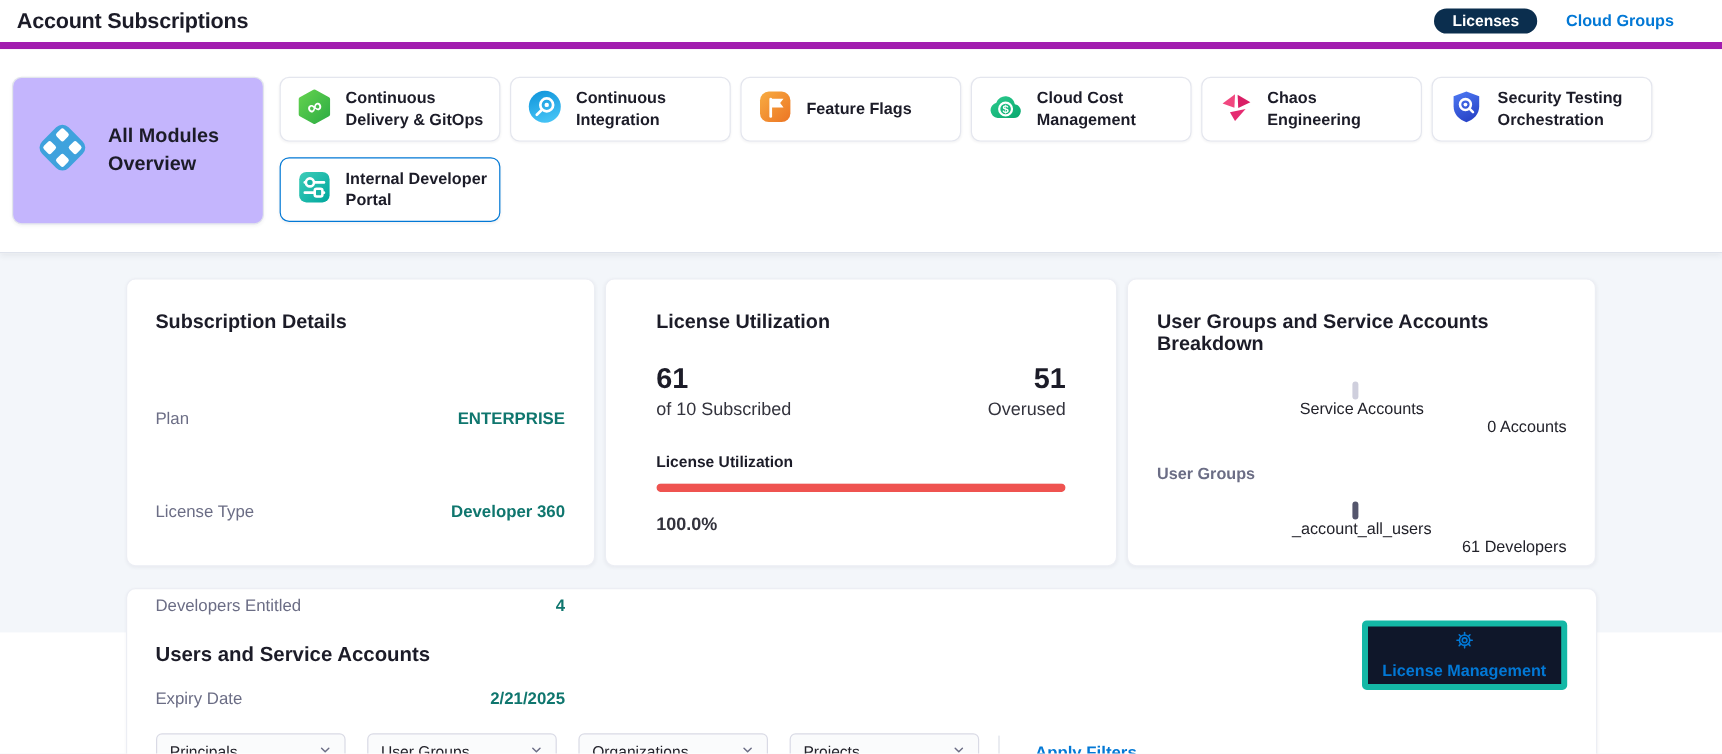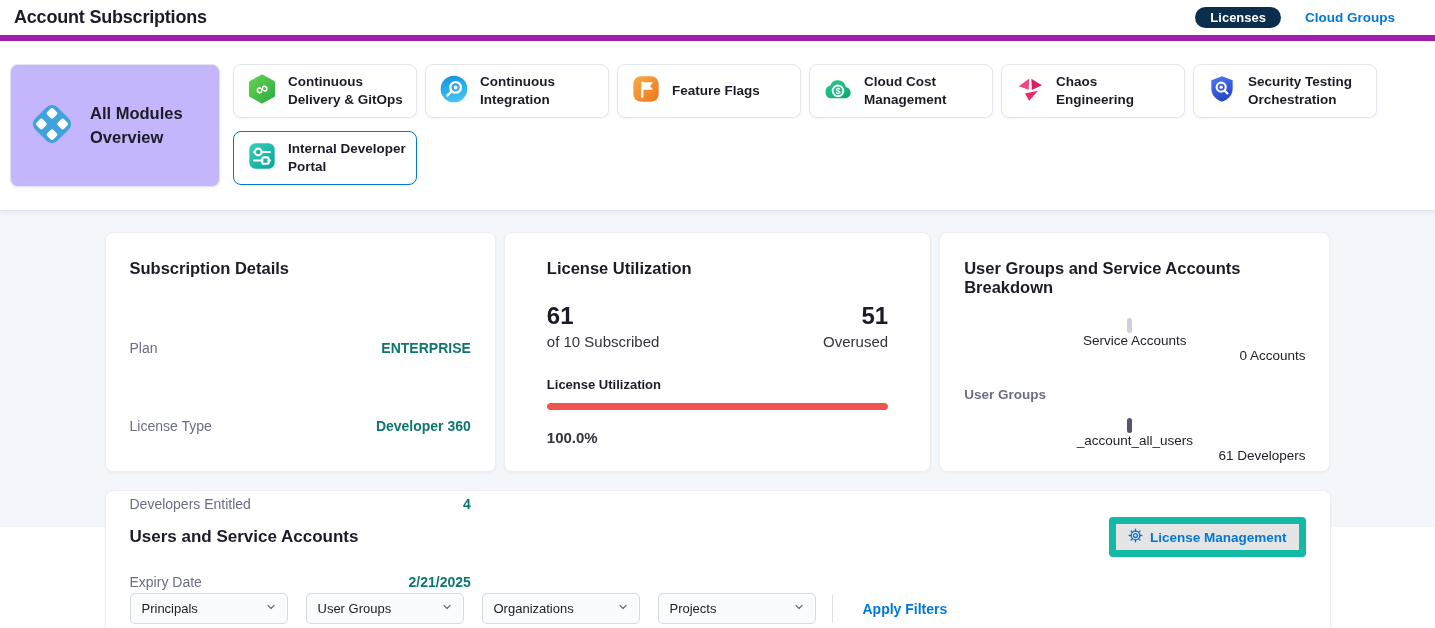--- a/index.html
+++ b/index.html
@@ -64,23 +64,23 @@
   .bd-pill.dark { background:#55566d; }
   .bd-name { color:#22222a; }
   .bd-value { margin-left:auto; color:#22222a; }
   .bd-heading { font-size:13.5px; font-weight:bold; color:#6b6d85; margin-top:24px; }
   .bd-group-row { margin-top:16px; }
 
   
   .users-card { margin-top:18px; height:260px; padding:26px 24px; }
   .users-head { display:flex; align-items:center; justify-content:space-between; }
   .users-title { font-size:17px; font-weight:bold; }
-  .lm-button { display:inline-flex; align-items:center; gap:7px; border:7px solid #14b8a6;
-               background:#e5e5e5; color:#0278d5; font-size:13.5px; font-weight:600;
-               border-radius:4px; padding:4px 12px; cursor:pointer; font-family:inherit; }
+  .lm-button { display:inline-flex; align-items:center; gap:7px; border:5px solid #14b8a6;
+               background:#0f172a; color:#0278d5; font-size:13.5px; font-weight:600;
+               border-radius:4px; padding:4px 12px; cursor:pointer; font-family:inherit;flex-direction:column; }
   .filters-row { display:flex; align-items:center; gap:18px; margin-top:36px; }
   .dropdown { width:158px; height:31px; background:#fafbfc; border:1px solid #d9dae5;
               border-radius:5px; display:flex; align-items:center; justify-content:space-between;
               padding:0 10px 0 11px; font-size:13px; color:#22222a; cursor:pointer; }
   .v-divider { width:1px; height:28px; background:#dcdfe8; margin-left:-2px; }
   .apply-link { color:#0278d5; font-size:14px; font-weight:bold; cursor:pointer;
                 margin-left:12px; text-decoration:none; }
 </style>
 </head>
 <body>

